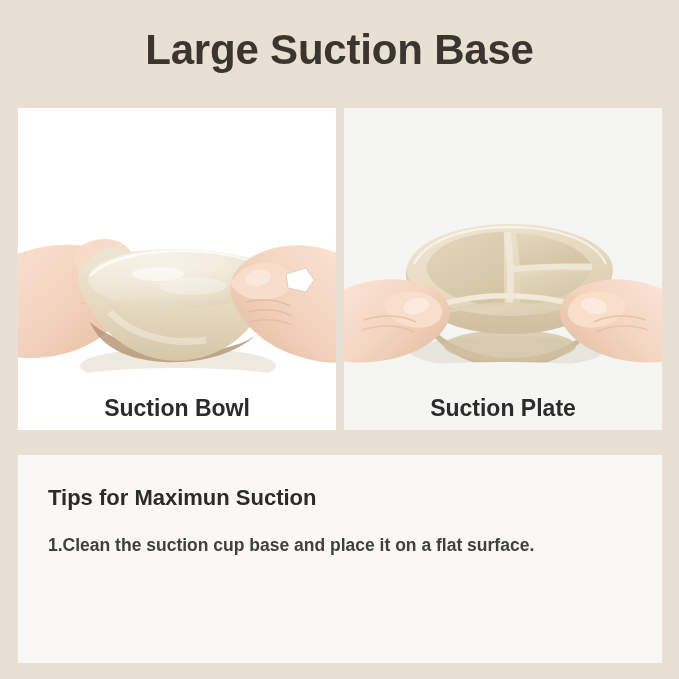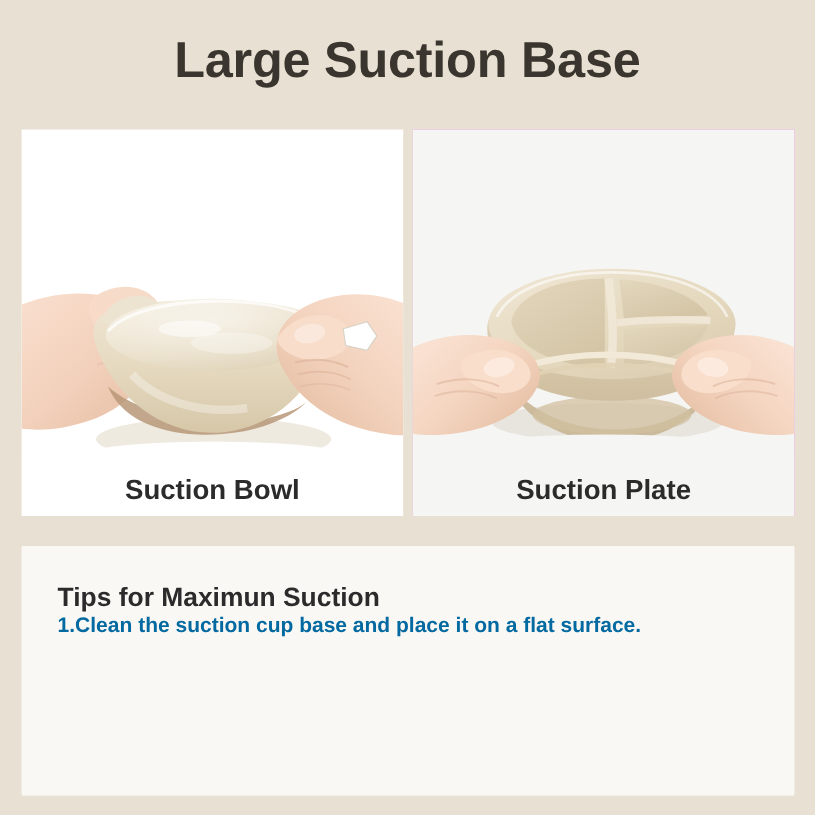--- a/index.html
+++ b/index.html
@@ -112,25 +112,25 @@
     top: 20px;
     font-size: 22px;
     font-weight: bold;
     color: #2b2b2b;
     line-height: 1;
     margin-top: 12px;
   }
   .tips-body {
     position: absolute;
     left: 30px;
-    top: 54px;
+    top: 78px;
     width: 595px;
     font-size: 17.5px;
     font-weight: bold;
-    color: #0369a1;
+    color: #404040;
     line-height: 1.48;
   }
   .tips-body p {
     margin: 0;
   }
 </style>
 </head>
 <body>
 
 <div class="infographic">

